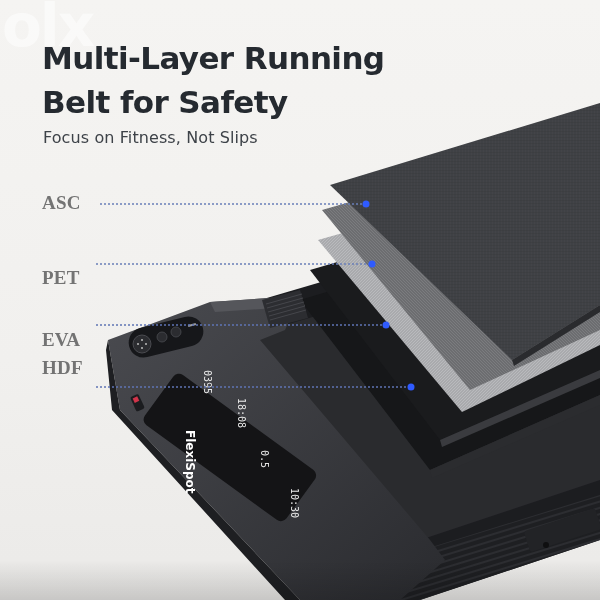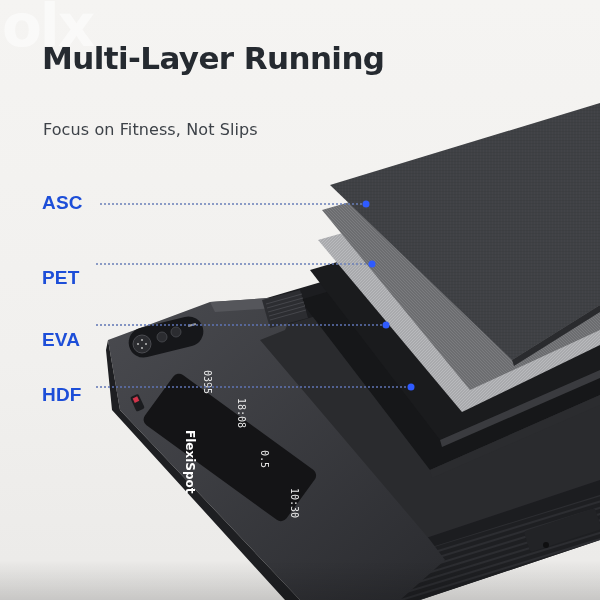--- a/index.html
+++ b/index.html
@@ -5,23 +5,23 @@
   html, body { margin:0; padding:0; }
   body { width:600px; height:600px; overflow:hidden; position:relative;
          background: linear-gradient(180deg,#f5f4f2 0%,#f1f0ee 60%,#ebeae8 100%);
          font-family: "DejaVu Sans", sans-serif; }
   .stage { position:absolute; inset:0; overflow:hidden; }
   .watermark { position:absolute; left:2px; top:-8px; font-family:"DejaVu Sans",sans-serif;
                font-size:58px; font-weight:bold; color:#ffffff; opacity:0.55; letter-spacing:-2px; }
   .title { position:absolute; left:42px; top:36px; margin:0; color:#252a30;
            font-family:"DejaVu Sans", sans-serif; font-weight:bold; font-size:31px; line-height:44px;
            letter-spacing:-0.6px; }
-  .subtitle { position:absolute; left:43px; top:120px; color:#3d4248;
+  .subtitle { position:absolute; left:43px; top:128px; color:#3d4248;
               font-family:"DejaVu Sans", sans-serif; font-size:16px; letter-spacing:0.1px; }
-  .label { position:absolute; left:42px; color:#1d4ed8; font-family:Liberation Sans, sans-serif;
+  .label { position:absolute; left:42px; color:#737373; font-family:Liberation Serif, serif;
            font-size:19px; font-weight:bold; letter-spacing:0.2px; }
   svg.art { position:absolute; left:0; top:0; }
 </style>
 </head>
 <body>
 
 <div class="stage">
 
   <div class="watermark">olx</div>
 
@@ -123,21 +123,22 @@
       <circle cx="386" cy="325" r="3.5" fill="#2f5bff"></circle>
     </g>
     <g>
       <line x1="96" y1="387" x2="411" y2="387" stroke="#5f74b4" stroke-width="1.6" stroke-dasharray="2 2"></line>
       <circle cx="411" cy="387" r="3.5" fill="#2f5bff"></circle>
     </g>
   </svg>
 
   <h1 class="title">
     <span>Multi-Layer Running</span><br>
+    <span>Belt for Safety</span>
   </h1>
   <div class="subtitle">Focus on Fitness, Not Slips</div>
 
   <div class="label" style="top:192px;">ASC</div>
   <div class="label" style="top:267px;">PET</div>
   <div class="label" style="top:329px;">EVA</div>
-  <div class="label" style="top:384px;">HDF</div>
+  <div class="label" style="top:357px;">HDF</div>
 
 </div>
 
 </body></html>

